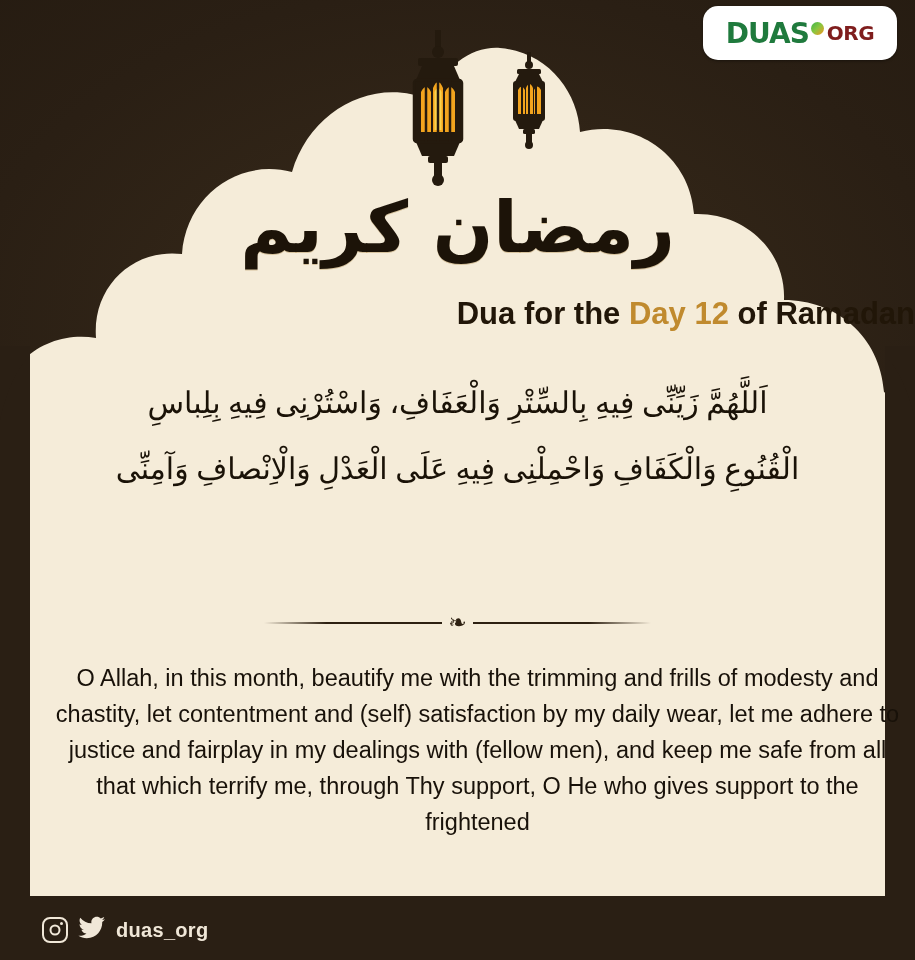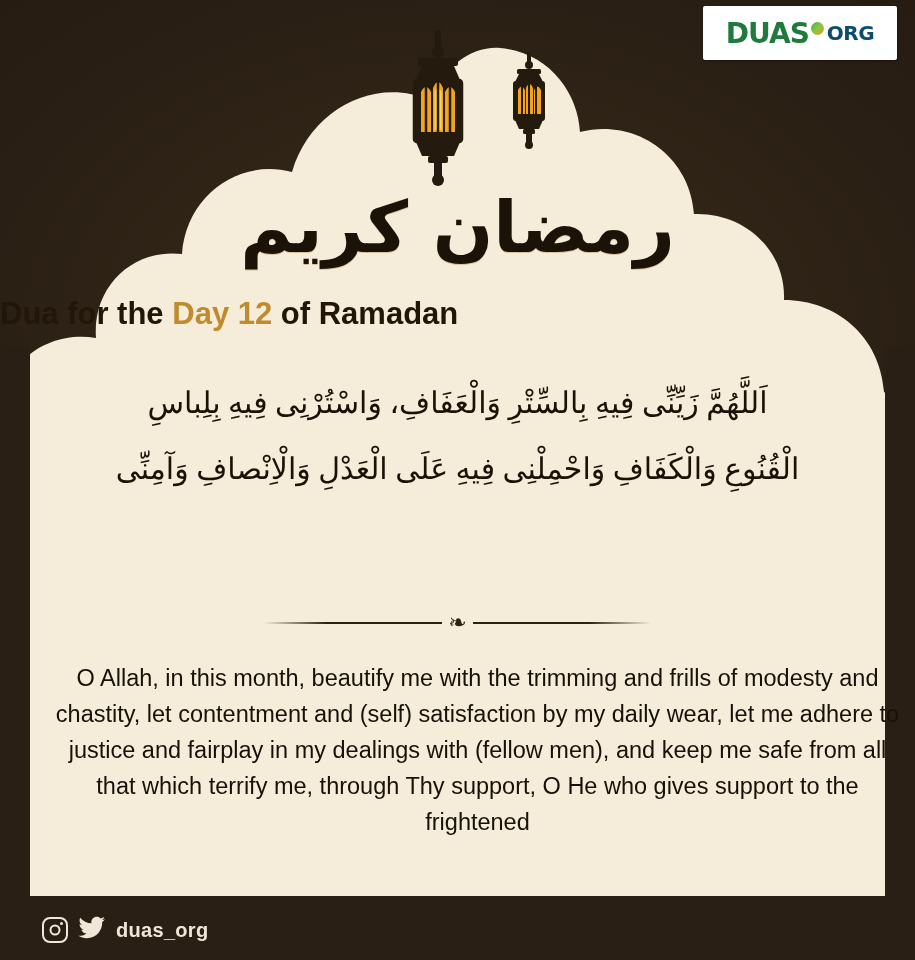--- a/index.html
+++ b/index.html
@@ -34,21 +34,21 @@
   #arch-svg { display: block; }
 
   
   #logo {
     position: absolute;
     right: 18px;
     top: 6px;
     width: 194px;
     height: 54px;
     background: #ffffff;
-    border-radius: 2px;
+    border-radius: 15px;
     display: flex;
     align-items: center;
     justify-content: center;
     gap: 1px;
     box-shadow: 0 1px 3px rgba(0,0,0,.4);
   }
   .logo-duas {
     font-size: 28px;
     font-weight: bold;
     letter-spacing: -1px;
@@ -58,21 +58,21 @@
   .logo-dot {
     width: 13px; height: 13px;
     border-radius: 50%;
     background: linear-gradient(135deg,#3cb54a 0%, #8cc63f 50%, #f7941e 100%);
     margin: 0 2px 0 1px;
     transform: translateY(-5px);
   }
   .logo-org {
     font-size: 20px;
     font-weight: bold;
-    color: #0c4a6e;
+    color: #7f1d1d;
     letter-spacing: -.5px;
     font-family: "DejaVu Sans", sans-serif;
   }
 
   
   .lantern { position: absolute; }
   #lantern-big { left: 388px; top: 30px; }
   #lantern-small { left: 500px; top: 52px; }
 
   
@@ -92,21 +92,21 @@
     direction: rtl;
     font-weight: bold;
     text-shadow: 0 1px 0 rgba(160,120,50,.35);
   }
 
   
   #title {
     position: absolute;
     left: 0; right: 0;
     top: 296px;
-    text-align: left;
+    text-align: right;
     font-size: 31px;
     font-weight: bold;
     color: #211608;
     font-family: "Liberation Sans", sans-serif;
   }
   #title .day-num { color: #c08a2e; }
 
   
   #arabic-block {
     position: absolute;

